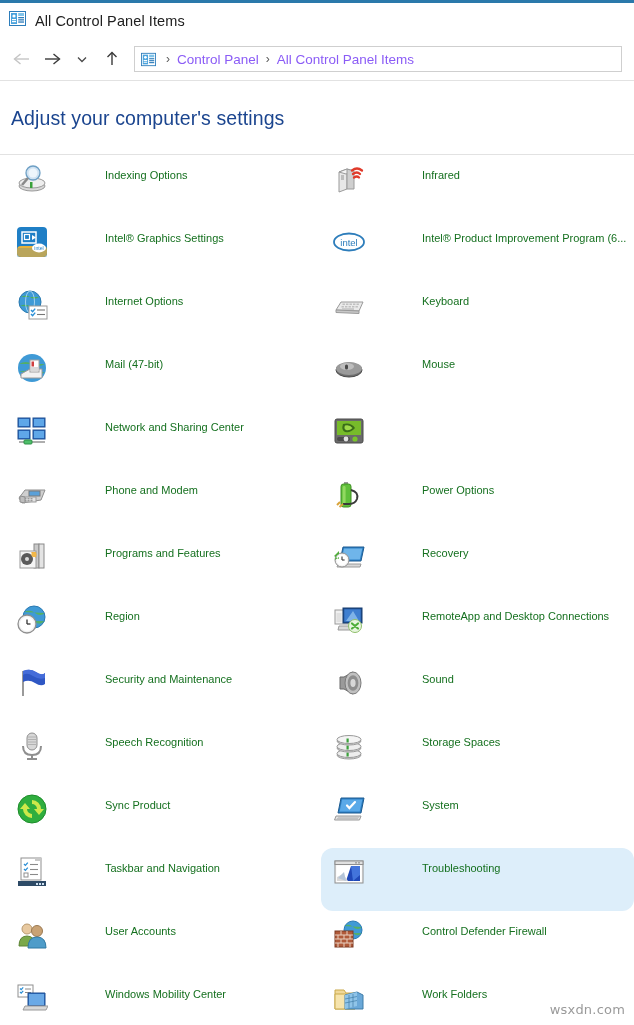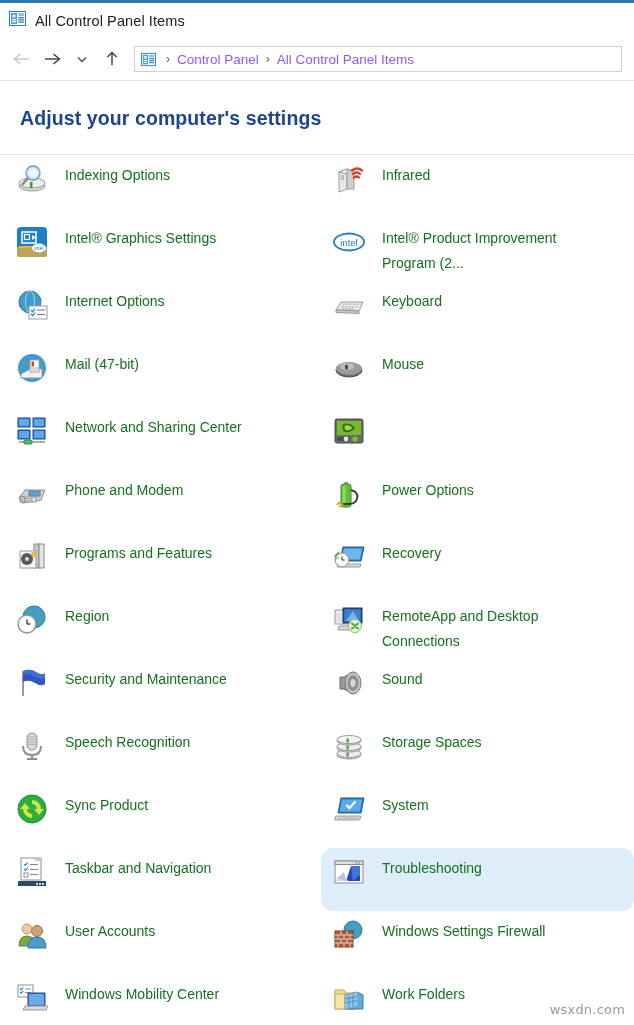--- a/index.html
+++ b/index.html
@@ -74,24 +74,23 @@
   .hr {
     position: absolute; left: 0;
     width: 634px; height: 1px;
     background: #e2e2e2;
   }
   .hr.top    { top: 80px; }
   .hr.second { top: 154px; }
 
   
   .heading {
-    position: absolute; left: 20px; top: 107px;
+    position: absolute; left: 11px; top: 107px;
     font-size: 19.5px; color: #1b458f;
     letter-spacing: .1px;
-    font-weight: bold;
   }
 
   
   .grid {
     position: absolute; left: 0; top: 155px;
     width: 634px; height: 870px;
   }
   .col { position: absolute; top: 0; width: 311px; }
   .col.left  { left: 4px; }
   .col.right { left: 321px; width: 313px; }
@@ -99,30 +98,31 @@
   .cp-item {
     display: flex; align-items: flex-start;
     padding: 0;
     height: 63px;
   }
   .cp-item.selected { background: #ddeefa; border-radius: 12px; }
   .cp-item .ico {
     flex: 0 0 auto;
     width: 32px; height: 32px;
     margin-left: 12px; margin-top: 8px;
-    margin-right: 17px;
+    margin-right: 33px;
     display: flex; align-items: center; justify-content: center;
   }
   .cp-item .ico svg { display: block; }
   .cp-item .lbl {
-    font-size: 14px;
+    font-size: 11px;
     color: #15701f;
     line-height: 25px;
     padding-top: 8px;
     max-width: 230px;
+    margin-left: 24px;
   }
   .cp-item.selected .lbl { color: #15701f; }
 
   
   .watermark {
     position: absolute; right: 9px; bottom: 8px;
     font-size: 13px; color: #9a9a9a;
     font-family: "DejaVu Sans", sans-serif;
     letter-spacing: .2px;
   }
@@ -453,21 +453,21 @@
           </span>
           <span class="lbl">Infrared</span>
         </div>
         <div class="cp-item">
           <span class="ico">
             <svg width="32" height="32" viewBox="0 0 32 32">
               <ellipse cx="16" cy="16" rx="15" ry="8.5" fill="none" stroke="#2d7dbb" stroke-width="1.8"></ellipse>
               <text x="16" y="19.5" font-size="9.5" fill="#2d7dbb" text-anchor="middle" font-family="sans-serif">intel</text>
             </svg>
           </span>
-          <span class="lbl">Intel® Product Improvement Program (2...</span>
+          <span class="lbl">Intel® Product Improvement Program (6...</span>
         </div>
         <div class="cp-item">
           <span class="ico">
             <svg width="32" height="32" viewBox="0 0 32 32">
               <path d="M3 21 L8 13 L30 13 L26 22 Z" fill="#eaeaea" stroke="#9a9a9a"></path>
               <path d="M3 21 L26 22 L26 24.5 L3 23.5 Z" fill="#c8c8c8" stroke="#9a9a9a"></path>
               <g fill="#c0c0c0">
                 <rect x="9.5" y="14.5" width="2.4" height="1.5"></rect>
                 <rect x="13" y="14.5" width="2.4" height="1.5"></rect>
                 <rect x="16.5" y="14.5" width="2.4" height="1.5"></rect>
@@ -640,21 +640,21 @@
                   <line x1="17" y1="16" x2="17" y2="20"></line>
                   <line x1="8" y1="20" x2="8" y2="24"></line>
                   <line x1="14" y1="20" x2="14" y2="24"></line>
                   <line x1="5" y1="24" x2="5" y2="28"></line>
                   <line x1="11" y1="24" x2="11" y2="28"></line>
                   <line x1="17" y1="24" x2="17" y2="28"></line>
                 </g>
               </g>
             </svg>
           </span>
-          <span class="lbl">Windows Settings Firewall</span>
+          <span class="lbl">Control Defender Firewall</span>
         </div>
         <div class="cp-item">
           <span class="ico">
             <svg width="32" height="32" viewBox="0 0 32 32">
               <path d="M2 8 L11 8 L13 11 L22 11 L22 27 L2 27 Z" fill="#f0d898" stroke="#c9a94a"></path>
               <path d="M2 12 L22 12 L22 27 L2 27 Z" fill="#f6e4ad" stroke="#c9a94a"></path>
               <path d="M12 13 L24 10 L30 13 L30 27 L12 27 Z" fill="#6aa8d8" stroke="#3f7ca8"></path>
               <path d="M12 13 L24 10 L24 24 L12 27 Z" fill="#8fc4e8"></path>
               <g stroke="#3f7ca8" stroke-width=".7">
                 <line x1="12" y1="17" x2="24" y2="14.5"></line>

